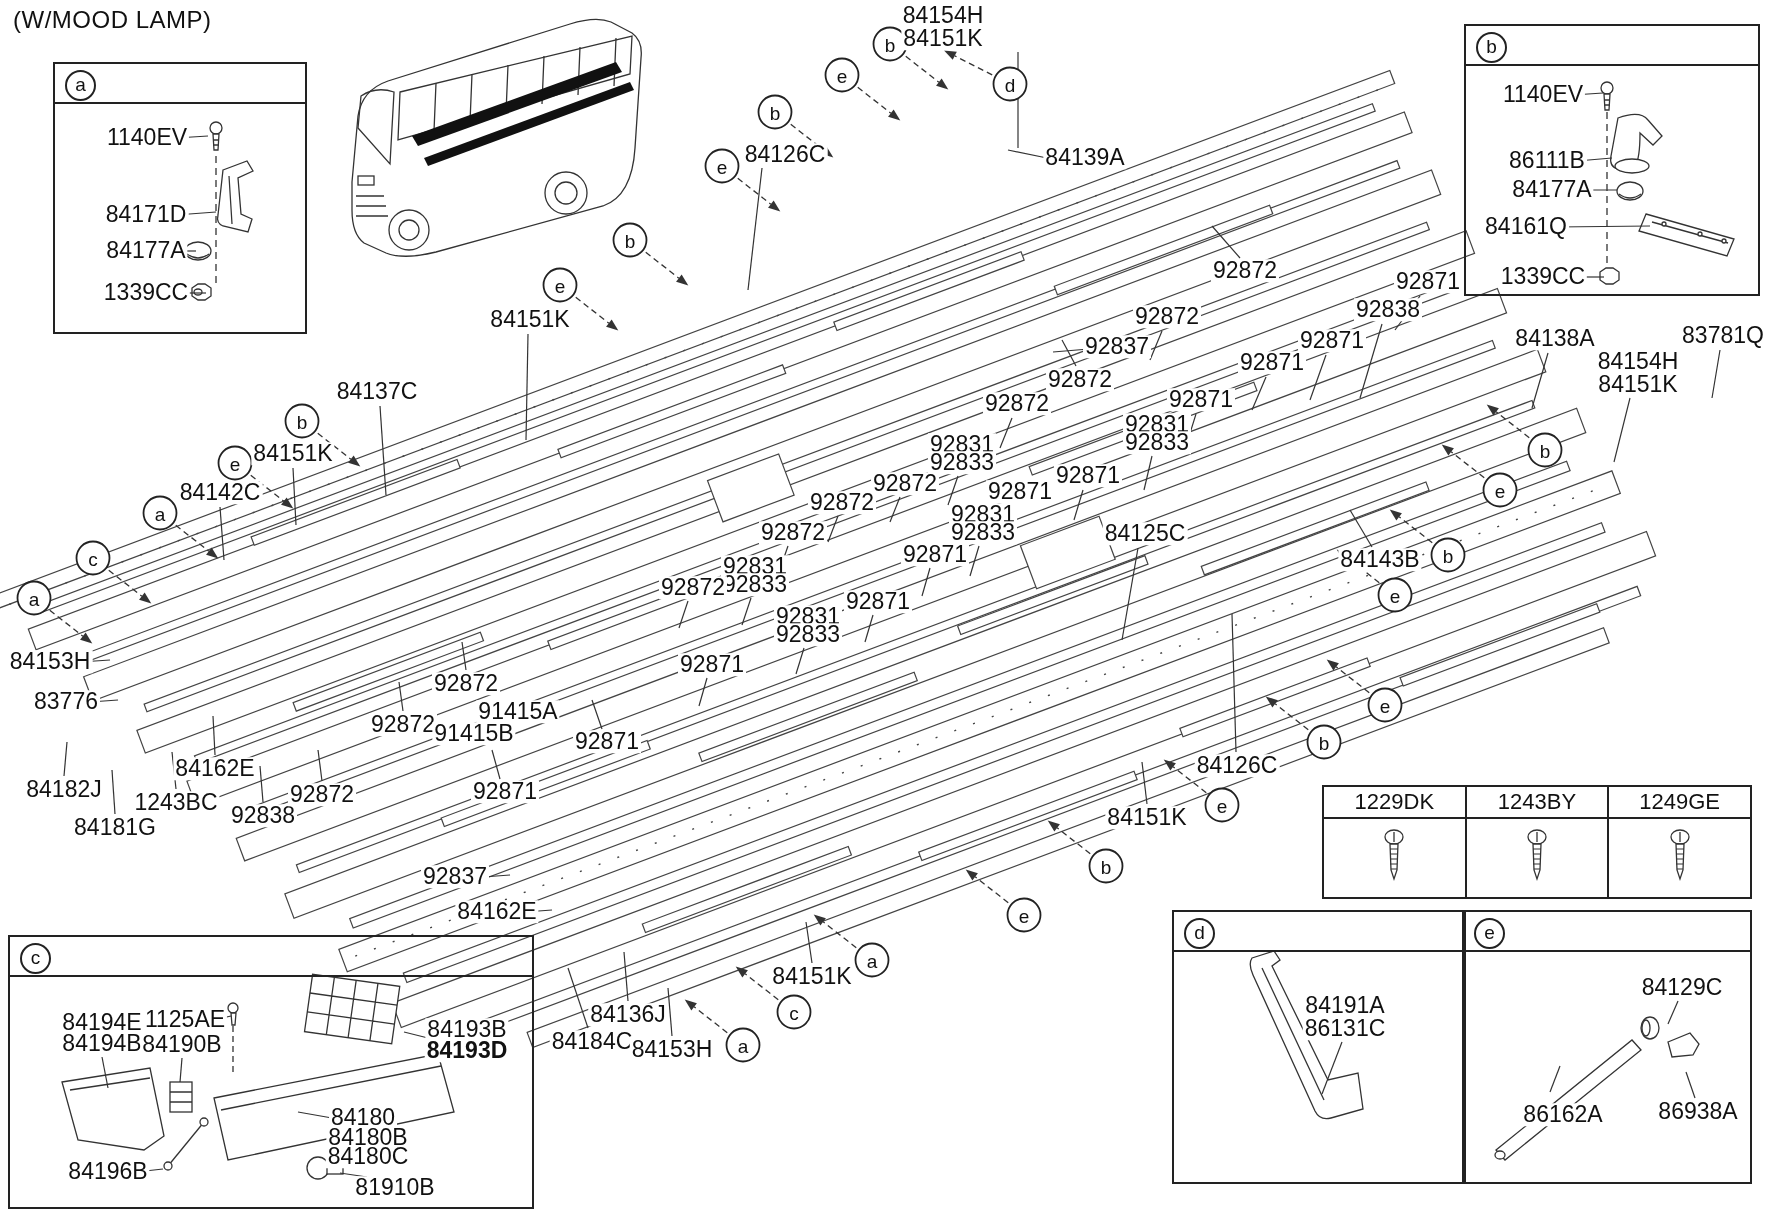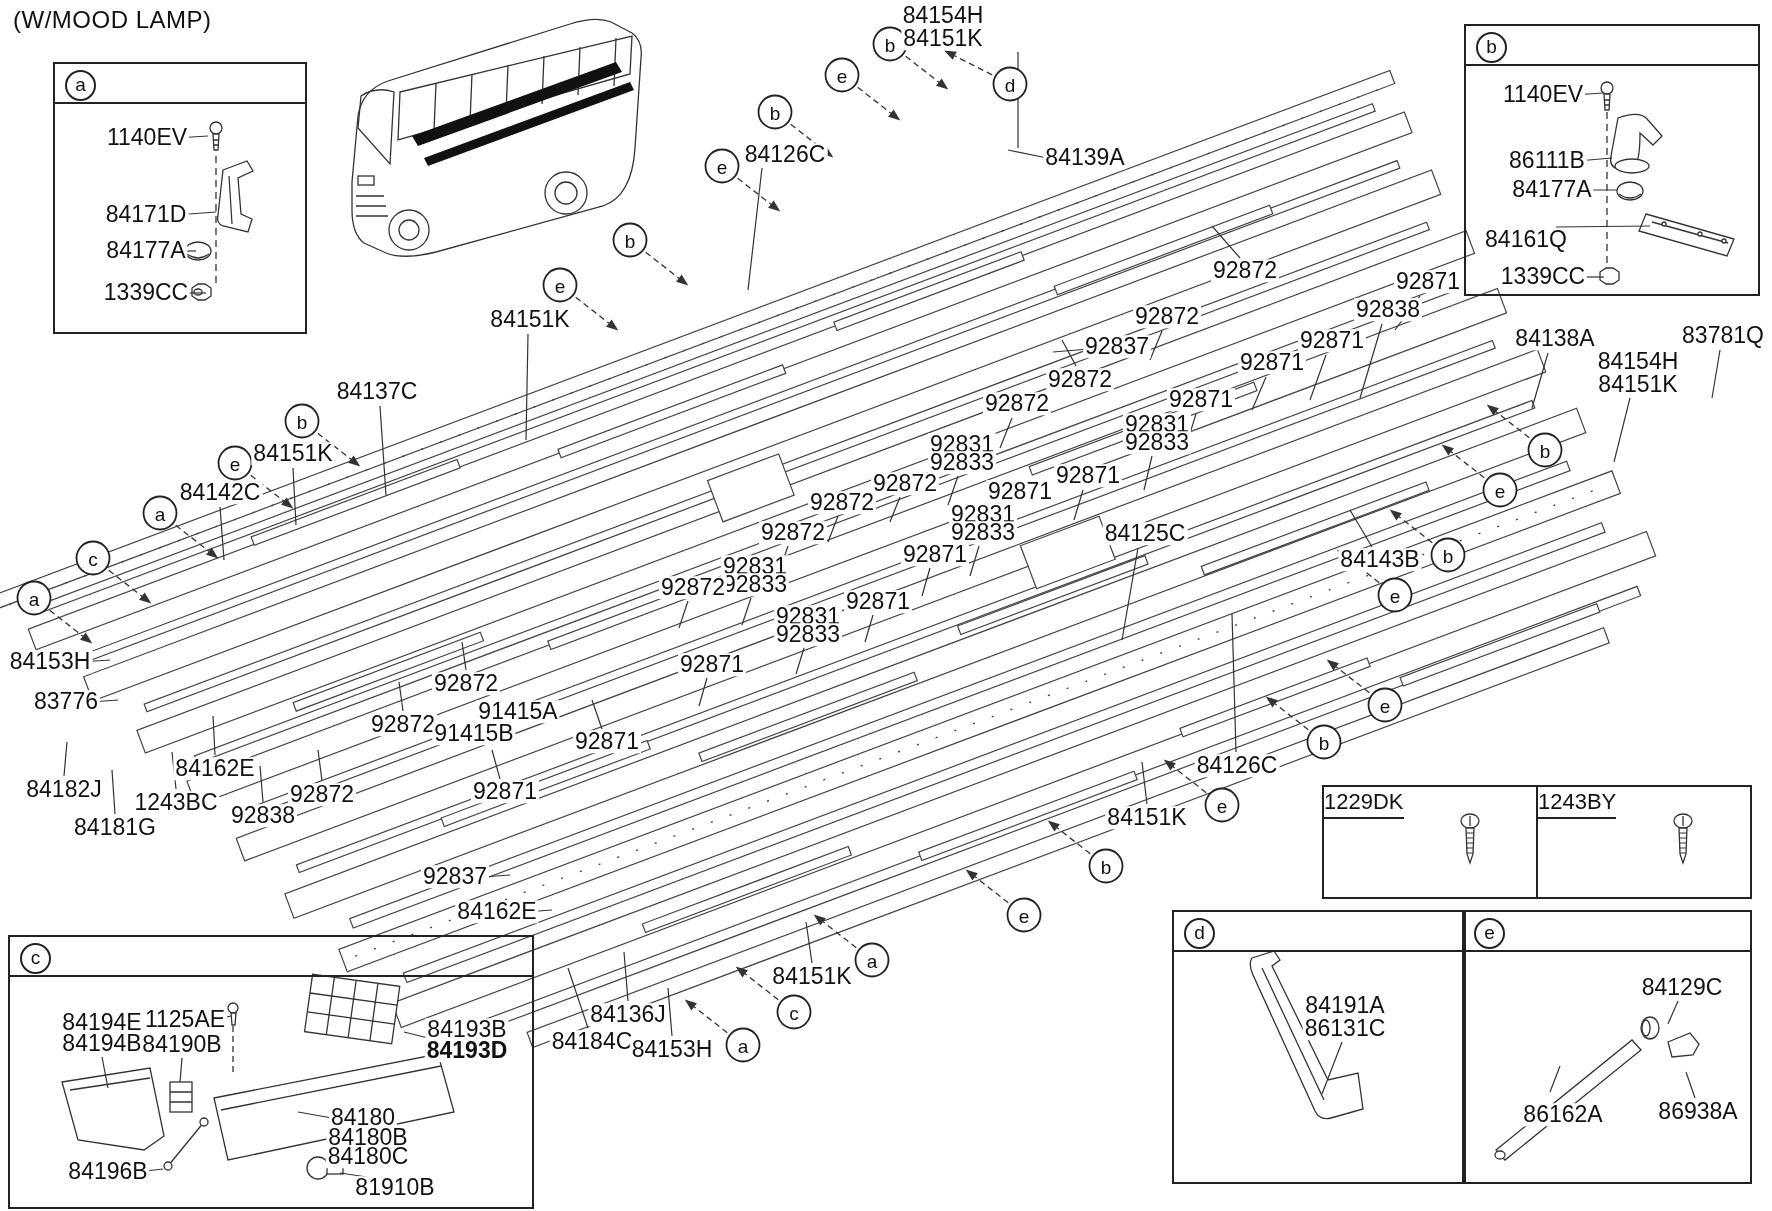--- a/index.html
+++ b/index.html
@@ -14,21 +14,21 @@
   .phead{height:38px;border-bottom:2px solid #222;position:relative;}
   .pletter{position:absolute;left:10px;top:6px;width:27px;height:27px;border:2px solid #222;
            border-radius:50%;text-align:center;line-height:26px;font-size:19px;background:#fff;}
   #panel-a{left:53px;top:62px;width:250px;height:268px;}
   #panel-b{left:1464px;top:24px;width:292px;height:268px;}
   #panel-c{left:8px;top:935px;width:522px;height:270px;}
   #panel-d{left:1172px;top:910px;width:290px;height:270px;}
   #panel-e{left:1462px;top:910px;width:286px;height:270px;}
   #ftable{position:absolute;left:1322px;top:785px;width:426px;height:110px;border:2px solid #222;
           display:flex;z-index:6;background:#fff;}
-  .fcol{flex:1;display:flex;flex-direction:row;border-right:2px solid #222;}
+  .fcol{flex:1;display:flex;flex-direction:column;border-right:2px solid #222;}
   .fcol:last-child{border-right:none;}
   .fhead{height:30px;border-bottom:2px solid #222;text-align:center;font-size:22px;line-height:30px;}
   .fbody{flex:1;display:flex;align-items:center;justify-content:center;}
 </style>
 </head>
 <body>
 
 <div id="stage">
 
   <svg id="art" width="1772" height="1211" viewBox="0 0 1772 1211">
@@ -191,20 +191,31 @@
           <svg width="32" height="62" viewBox="0 0 32 62">
       <ellipse cx="16" cy="10" rx="9" ry="7" fill="#fff" stroke="#333" stroke-width="1.3"></ellipse>
       <path d="M16,5 v10" stroke="#333" stroke-width="1.3" fill="none"></path>
       <path d="M12,17 h8 l-1,26 l-3,9 l-3,-9 Z" fill="#fff" stroke="#333" stroke-width="1.3"></path>
       <path d="M12,22 h8 M12,27 h8 M12,32 h8 M12,37 h7 M13,42 h6" stroke="#333" stroke-width="1.1" fill="none"></path>
     </svg>
         </div>
       </div>
       <div class="fcol">
         <div class="fhead">1243BY</div>
+        <div class="fbody">
+          <svg width="32" height="62" viewBox="0 0 32 62">
+      <ellipse cx="16" cy="10" rx="9" ry="7" fill="#fff" stroke="#333" stroke-width="1.3"></ellipse>
+      <path d="M16,5 v10" stroke="#333" stroke-width="1.3" fill="none"></path>
+      <path d="M12,17 h8 l-1,26 l-3,9 l-3,-9 Z" fill="#fff" stroke="#333" stroke-width="1.3"></path>
+      <path d="M12,22 h8 M12,27 h8 M12,32 h8 M12,37 h7 M13,42 h6" stroke="#333" stroke-width="1.1" fill="none"></path>
+    </svg>
+        </div>
+      </div>
+      <div class="fcol">
+        <div class="fhead">1249GE</div>
         <div class="fbody">
           <svg width="32" height="62" viewBox="0 0 32 62">
       <ellipse cx="16" cy="10" rx="9" ry="7" fill="#fff" stroke="#333" stroke-width="1.3"></ellipse>
       <path d="M16,5 v10" stroke="#333" stroke-width="1.3" fill="none"></path>
       <path d="M12,17 h8 l-1,26 l-3,9 l-3,-9 Z" fill="#fff" stroke="#333" stroke-width="1.3"></path>
       <path d="M12,22 h8 M12,27 h8 M12,32 h8 M12,37 h7 M13,42 h6" stroke="#333" stroke-width="1.1" fill="none"></path>
     </svg>
         </div>
       </div>
     </div>
@@ -432,21 +443,21 @@
       </g>
     </svg>
 
 <div class="lbl" style="left: 147px; top: 138px;">1140EV</div>
     <div class="lbl" style="left: 146px; top: 215px;">84171D</div>
     <div class="lbl" style="left: 146px; top: 251px;">84177A</div>
     <div class="lbl" style="left: 146px; top: 293px;">1339CC</div>
     <div class="lbl" style="left: 1543px; top: 95px;">1140EV</div>
     <div class="lbl" style="left: 1547px; top: 161px;">86111B</div>
     <div class="lbl" style="left: 1552px; top: 190px;">84177A</div>
-    <div class="lbl" style="left: 1526px; top: 227px; margin-top: 13px;">84161Q</div>
+    <div class="lbl" style="left: 1526px; top: 227px;">84161Q</div>
     <div class="lbl" style="left: 1543px; top: 277px;">1339CC</div>
     <div class="lbl" style="left: 943px; top: 16px;">84154H</div>
     <div class="lbl" style="left: 943px; top: 39px;">84151K</div>
     <div class="lbl" style="left: 785px; top: 155px;">84126C</div>
     <div class="lbl" style="left: 1085px; top: 158px;">84139A</div>
     <div class="lbl" style="left: 1245px; top: 271px;">92872</div>
     <div class="lbl" style="left: 1428px; top: 282px;">92871</div>
     <div class="lbl" style="left: 1388px; top: 310px;">92838</div>
     <div class="lbl" style="left: 1332px; top: 341px;">92871</div>
     <div class="lbl" style="left: 1167px; top: 317px;">92872</div>

